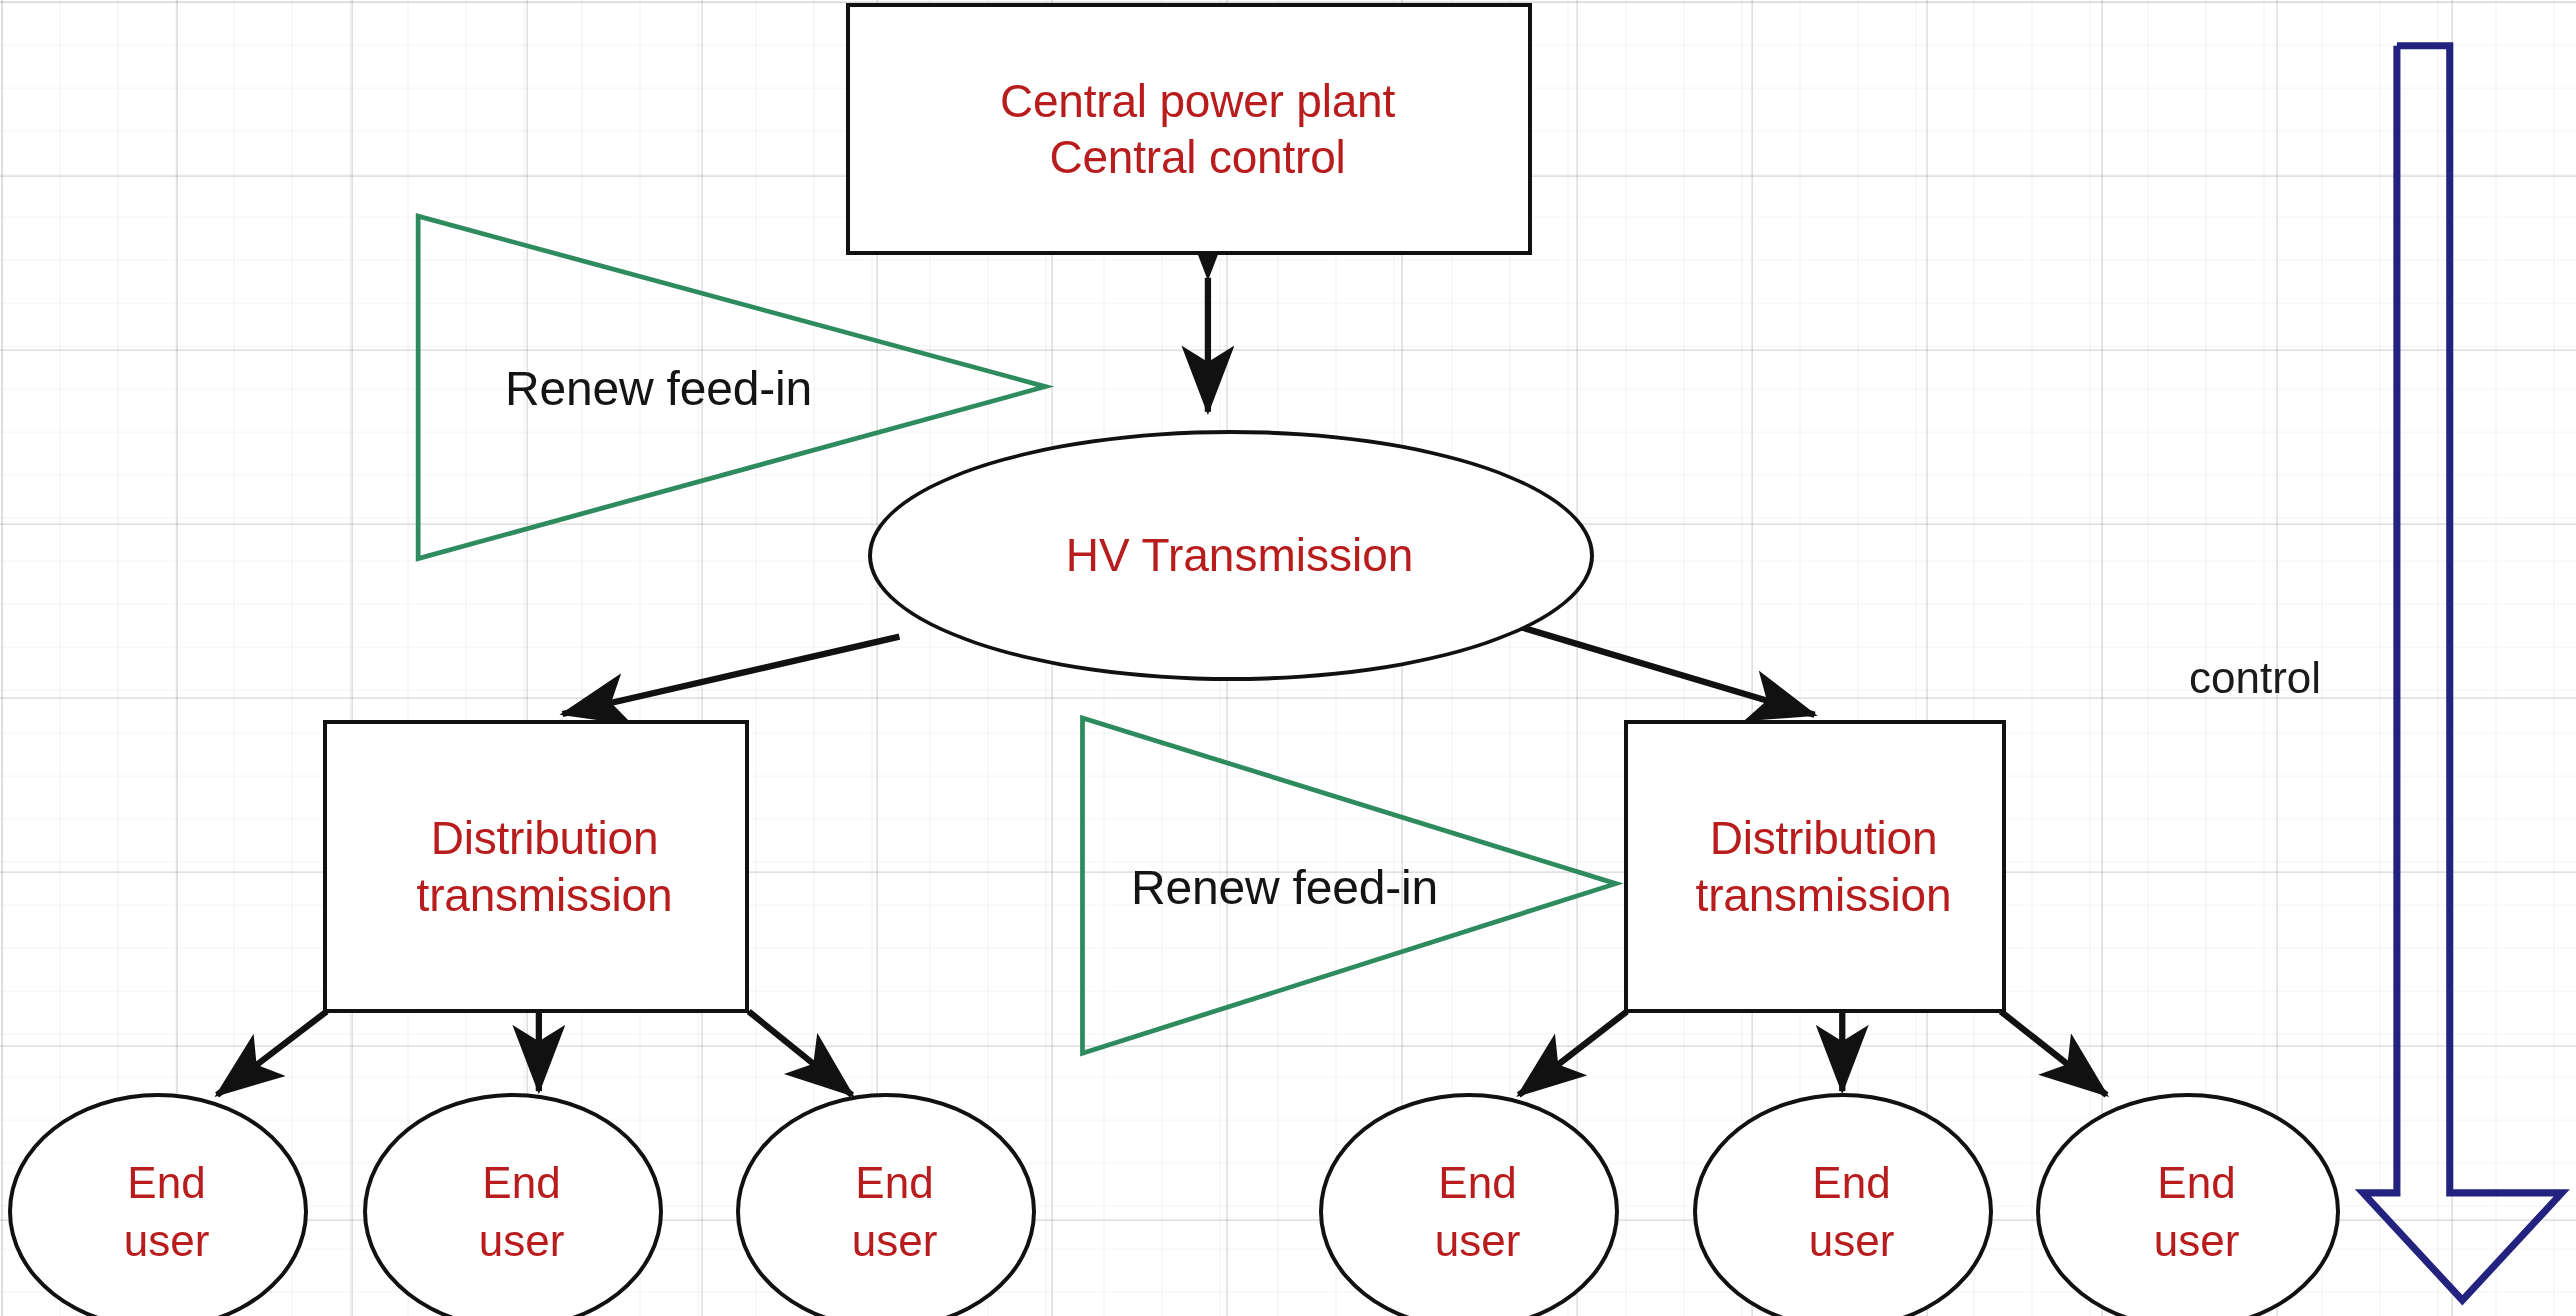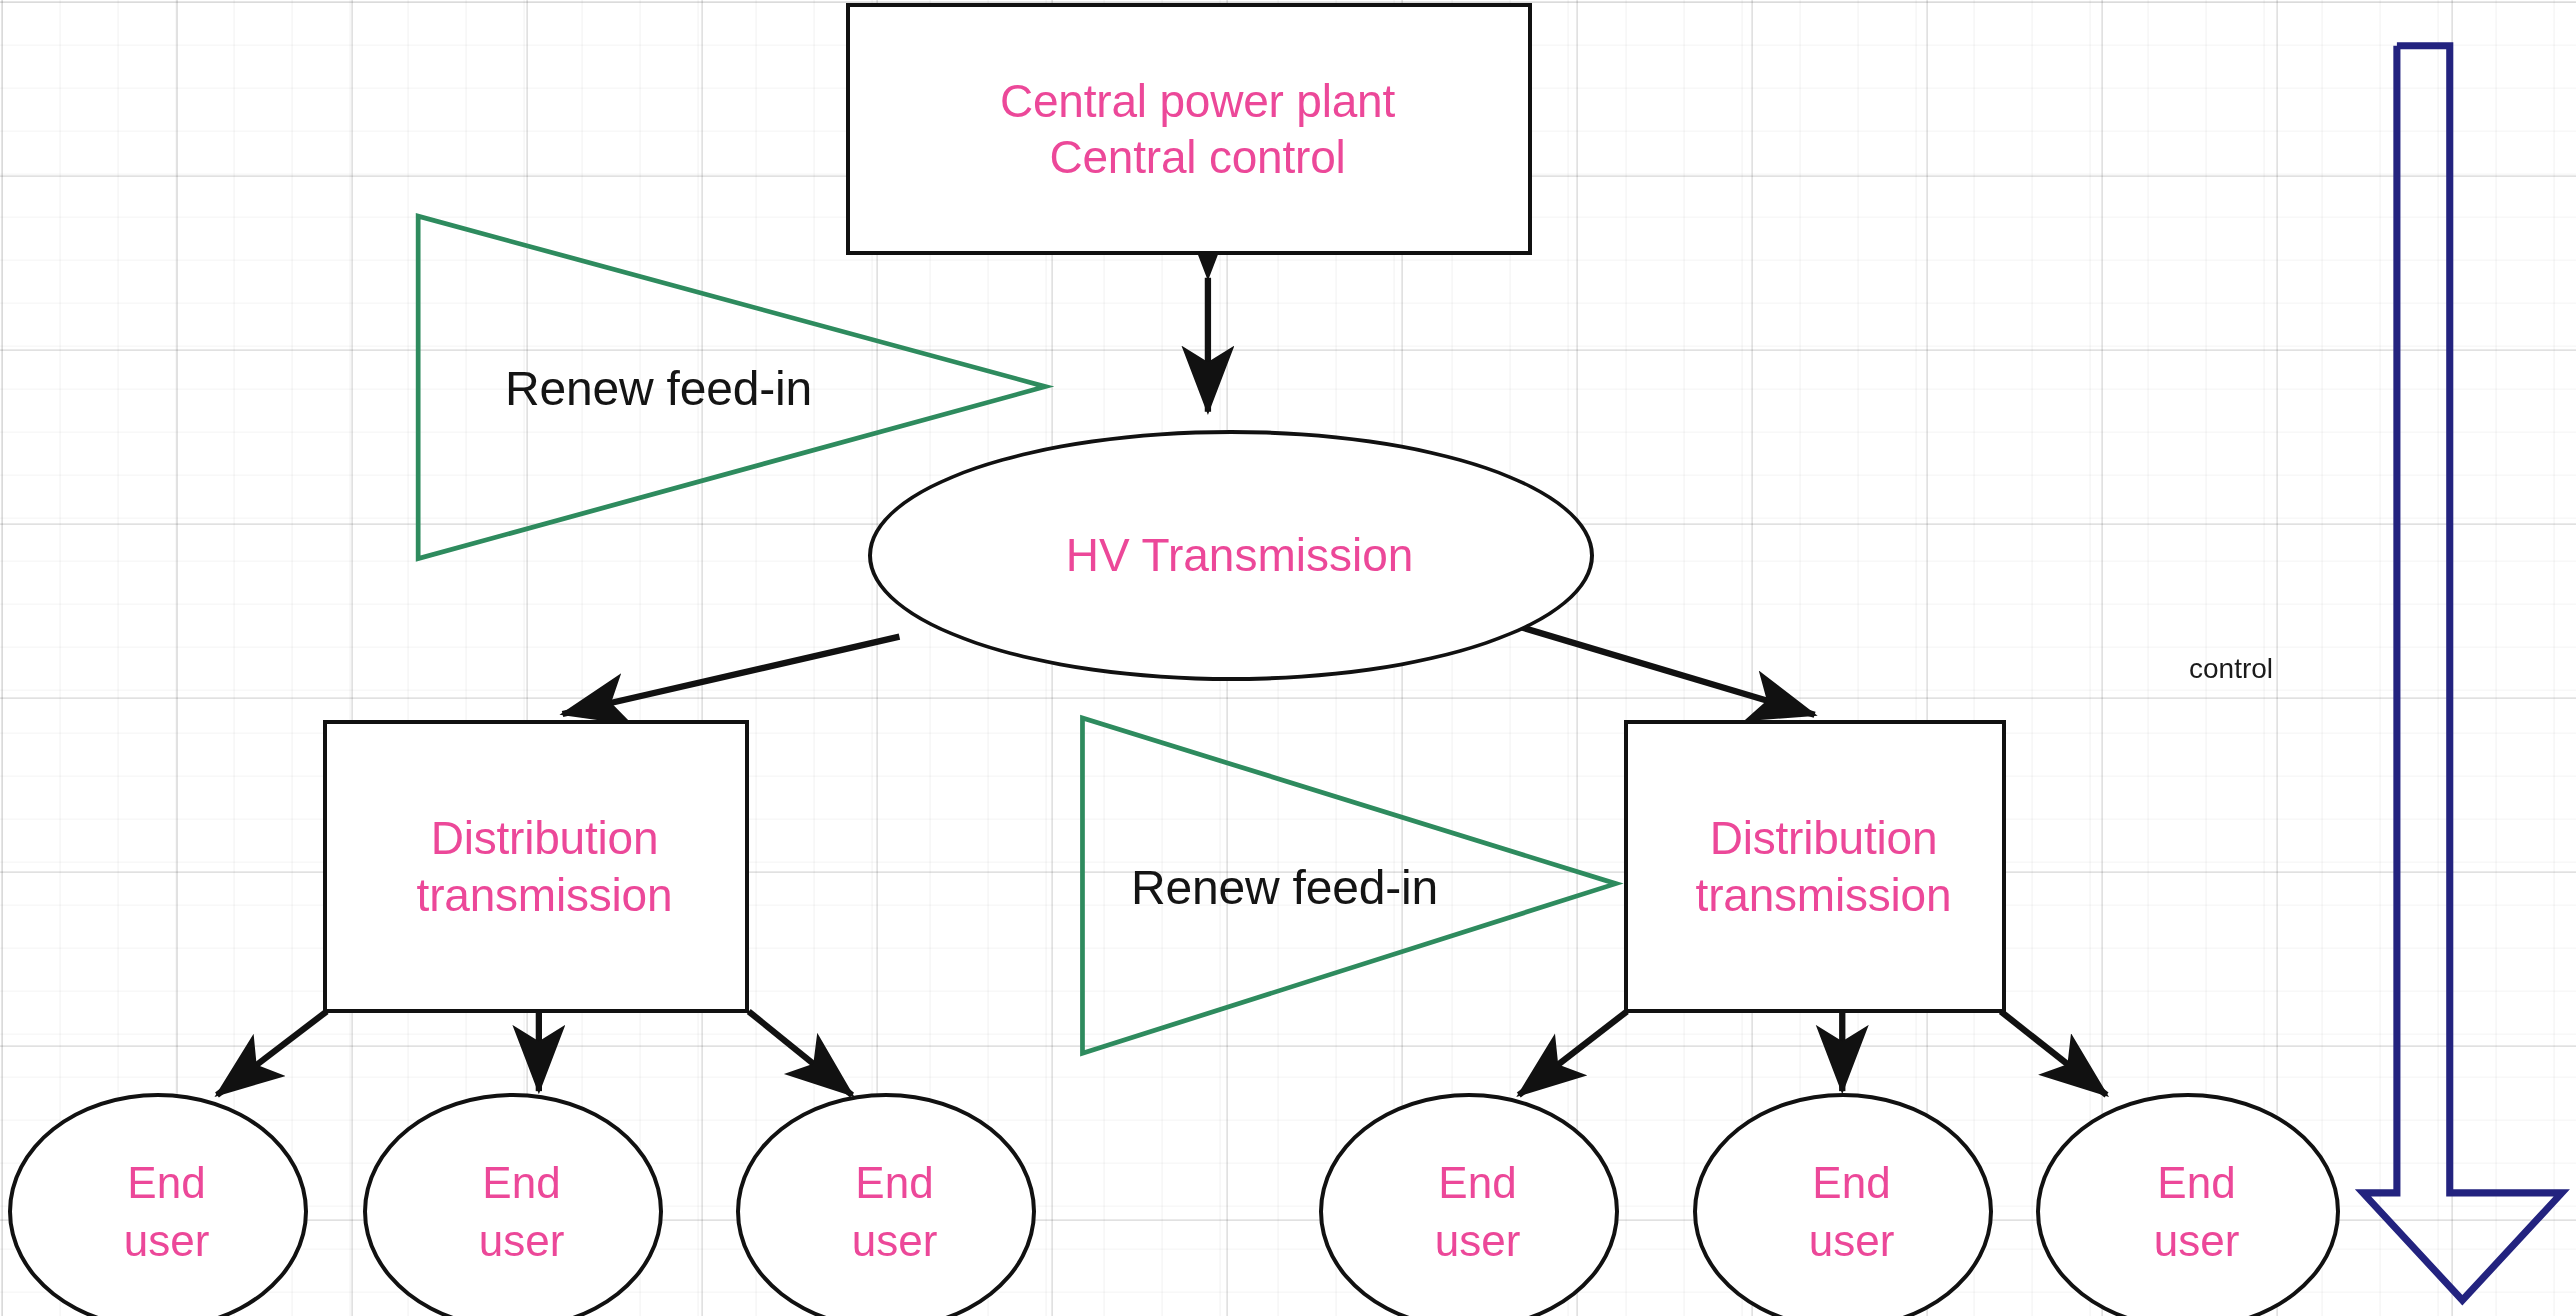--- a/index.html
+++ b/index.html
@@ -37,21 +37,21 @@
     height: 1316px;
     pointer-events: none;
   }
   .node {
     position: absolute;
     box-sizing: border-box;
     display: flex;
     align-items: center;
     justify-content: center;
     text-align: center;
-    color: #ec4899;
+    color: #b91c1c;
     background: transparent;
     padding-left: 17px;
   }
   .rect-node {
     border: 4px solid #111111;
     background: #ffffff;
     font-size: 46px;
     line-height: 1.22;
     letter-spacing: -0.2px;
   }
@@ -68,21 +68,21 @@
   }
   .tri-label {
     position: absolute;
     font-size: 48px;
     color: #141414;
     white-space: nowrap;
     letter-spacing: -0.2px;
   }
   .plain-label {
     position: absolute;
-    font-size: 28px;
+    font-size: 44px;
     color: #1b1b1b;
     white-space: nowrap;
   }
   .nowrap-line { display: block; white-space: nowrap; }
 </style>
 </head>
 <body>
 
 <div id="canvas">
 

